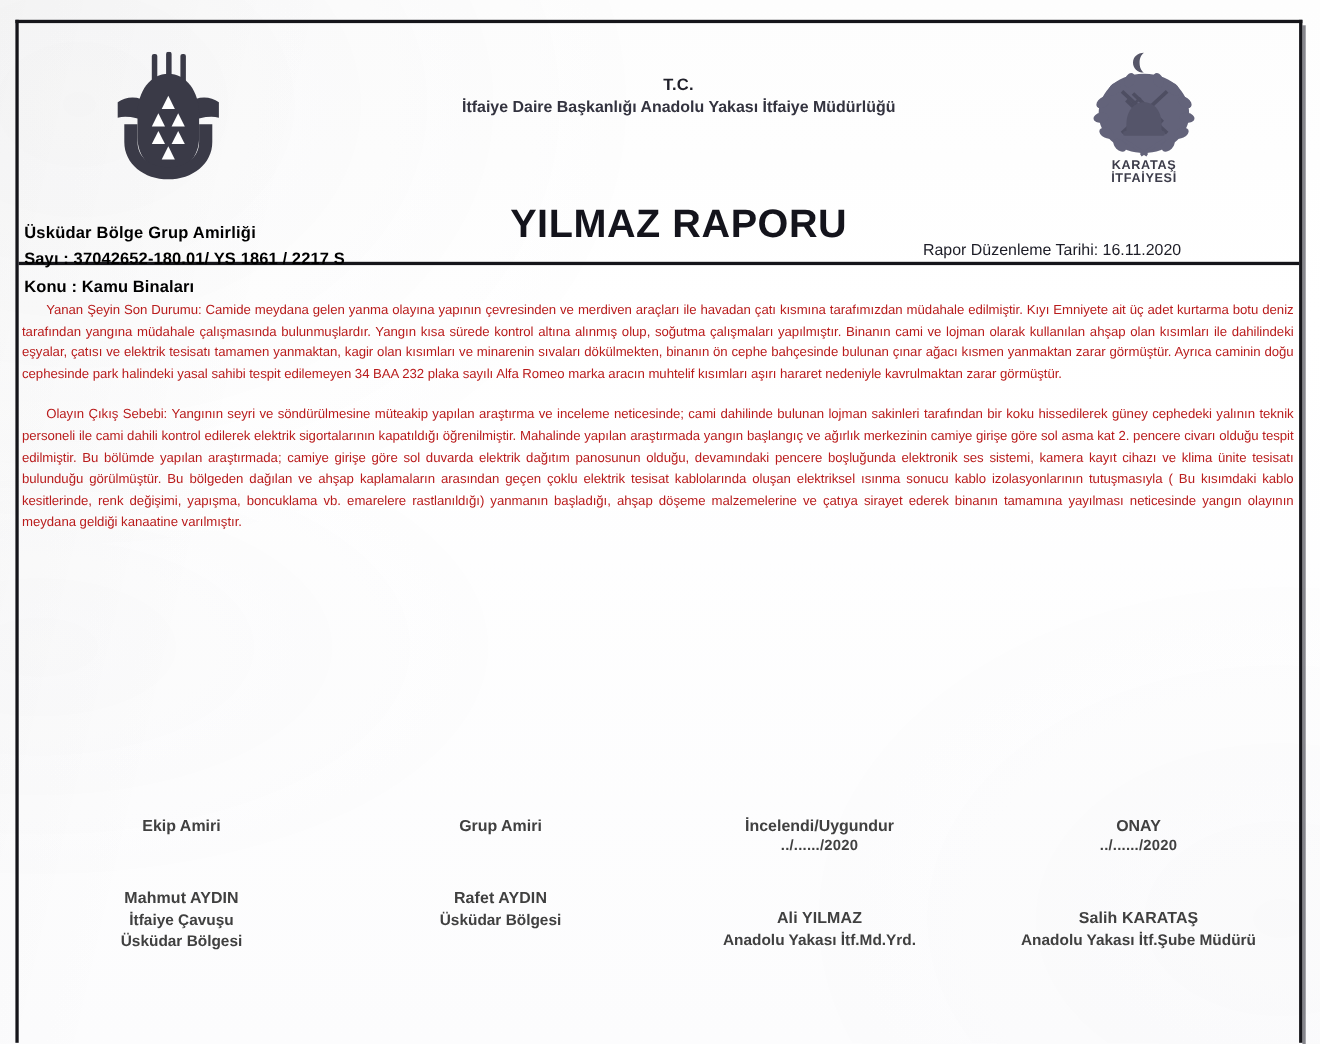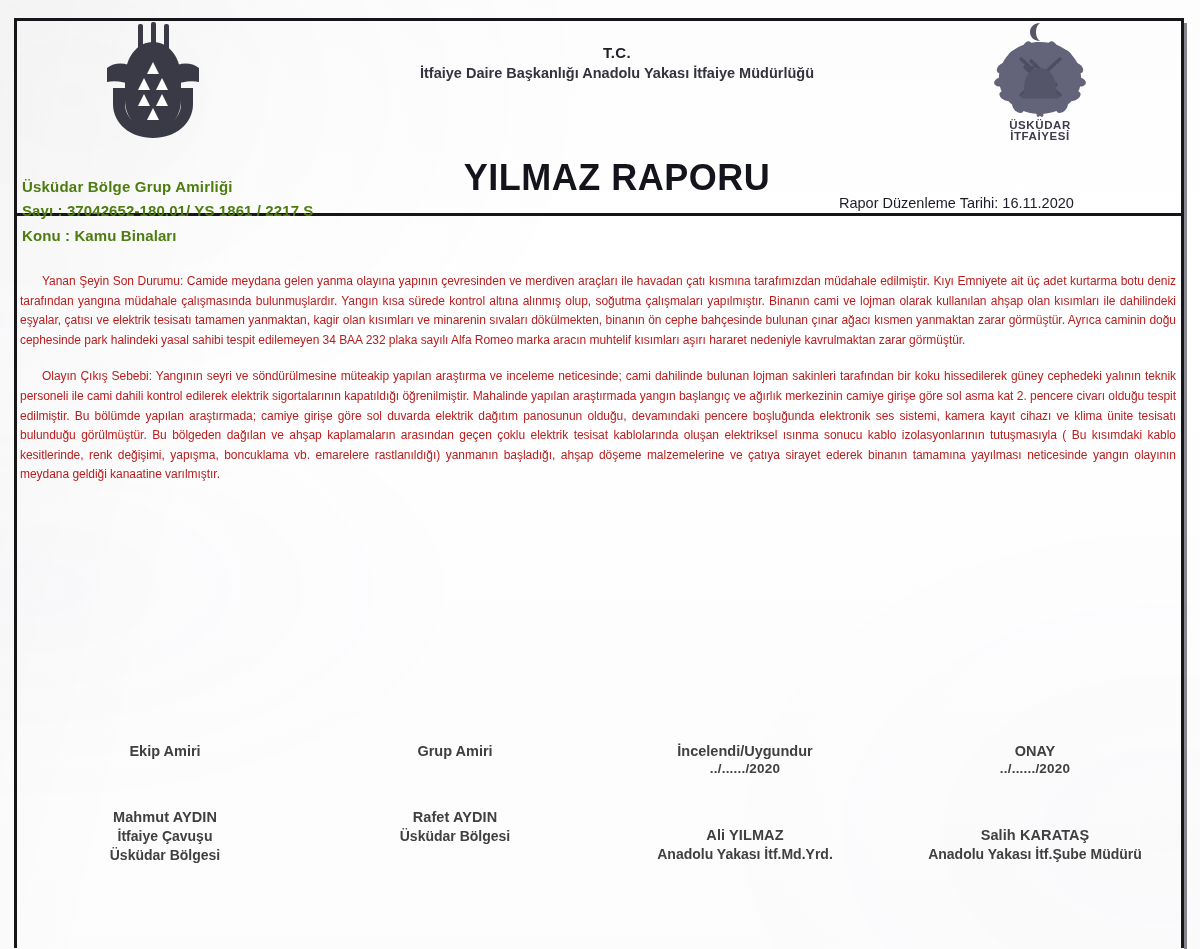--- a/index.html
+++ b/index.html
@@ -56,21 +56,21 @@
     bottom: -20px;
     width: 3px;
     background: #242430;
     opacity: .55;
   }
 
   
   .header-block {
     position: absolute;
     left: 17px;
-    top: 12px;
+    top: 37px;
     width: 1164px;
     height: 204px;
     border-bottom: 3px solid #15151a;
     box-sizing: border-box;
   }
 
   
   .ibb-logo {
     position: absolute;
     left: 76px;
@@ -137,21 +137,21 @@
     letter-spacing: .5px;
     color: #14141c;
   }
 
   
   .meta-left {
     position: absolute;
     left: 5px;
     top: 163px;
     width: 420px;
-    color: #4d7c0f;
+    color: #000000;
   }
   .meta-left .office {
     font-size: 15px;
     font-weight: 600;
     letter-spacing: .2px;
     line-height: 23px;
   }
   .meta-left .kv {
     font-size: 15px;
     font-weight: 700;
@@ -321,21 +321,21 @@
 
       <path d="M55 48 C 45 48, 39 57, 39 68 L 39 74 L 71 74 L 71 68 C 71 57, 65 48, 55 48 Z" fill="#55556a"></path>
       <rect x="36" y="74" width="38" height="4.5" rx="2" fill="#55556a"></rect>
 
       <g stroke="#63637a" stroke-width="3" fill="none">
         <line x1="36" y1="82" x2="58" y2="96"></line>
         <line x1="74" y1="82" x2="52" y2="96"></line>
       </g>
     </svg>
     <div class="emblem-caption">
-      <div>ÜSKÜDAR</div>
+      <div>KARATAŞ</div>
       <div>İTFAİYESİ</div>
     </div>
   </div>
 
   <div class="meta-left">
     <div class="office">Üsküdar  Bölge Grup Amirliği</div>
     <div class="kv">
       <span>Sayı</span>
       <span>: 37042652-180.01/ YS  1861 / 2217 S</span>
     </div>

